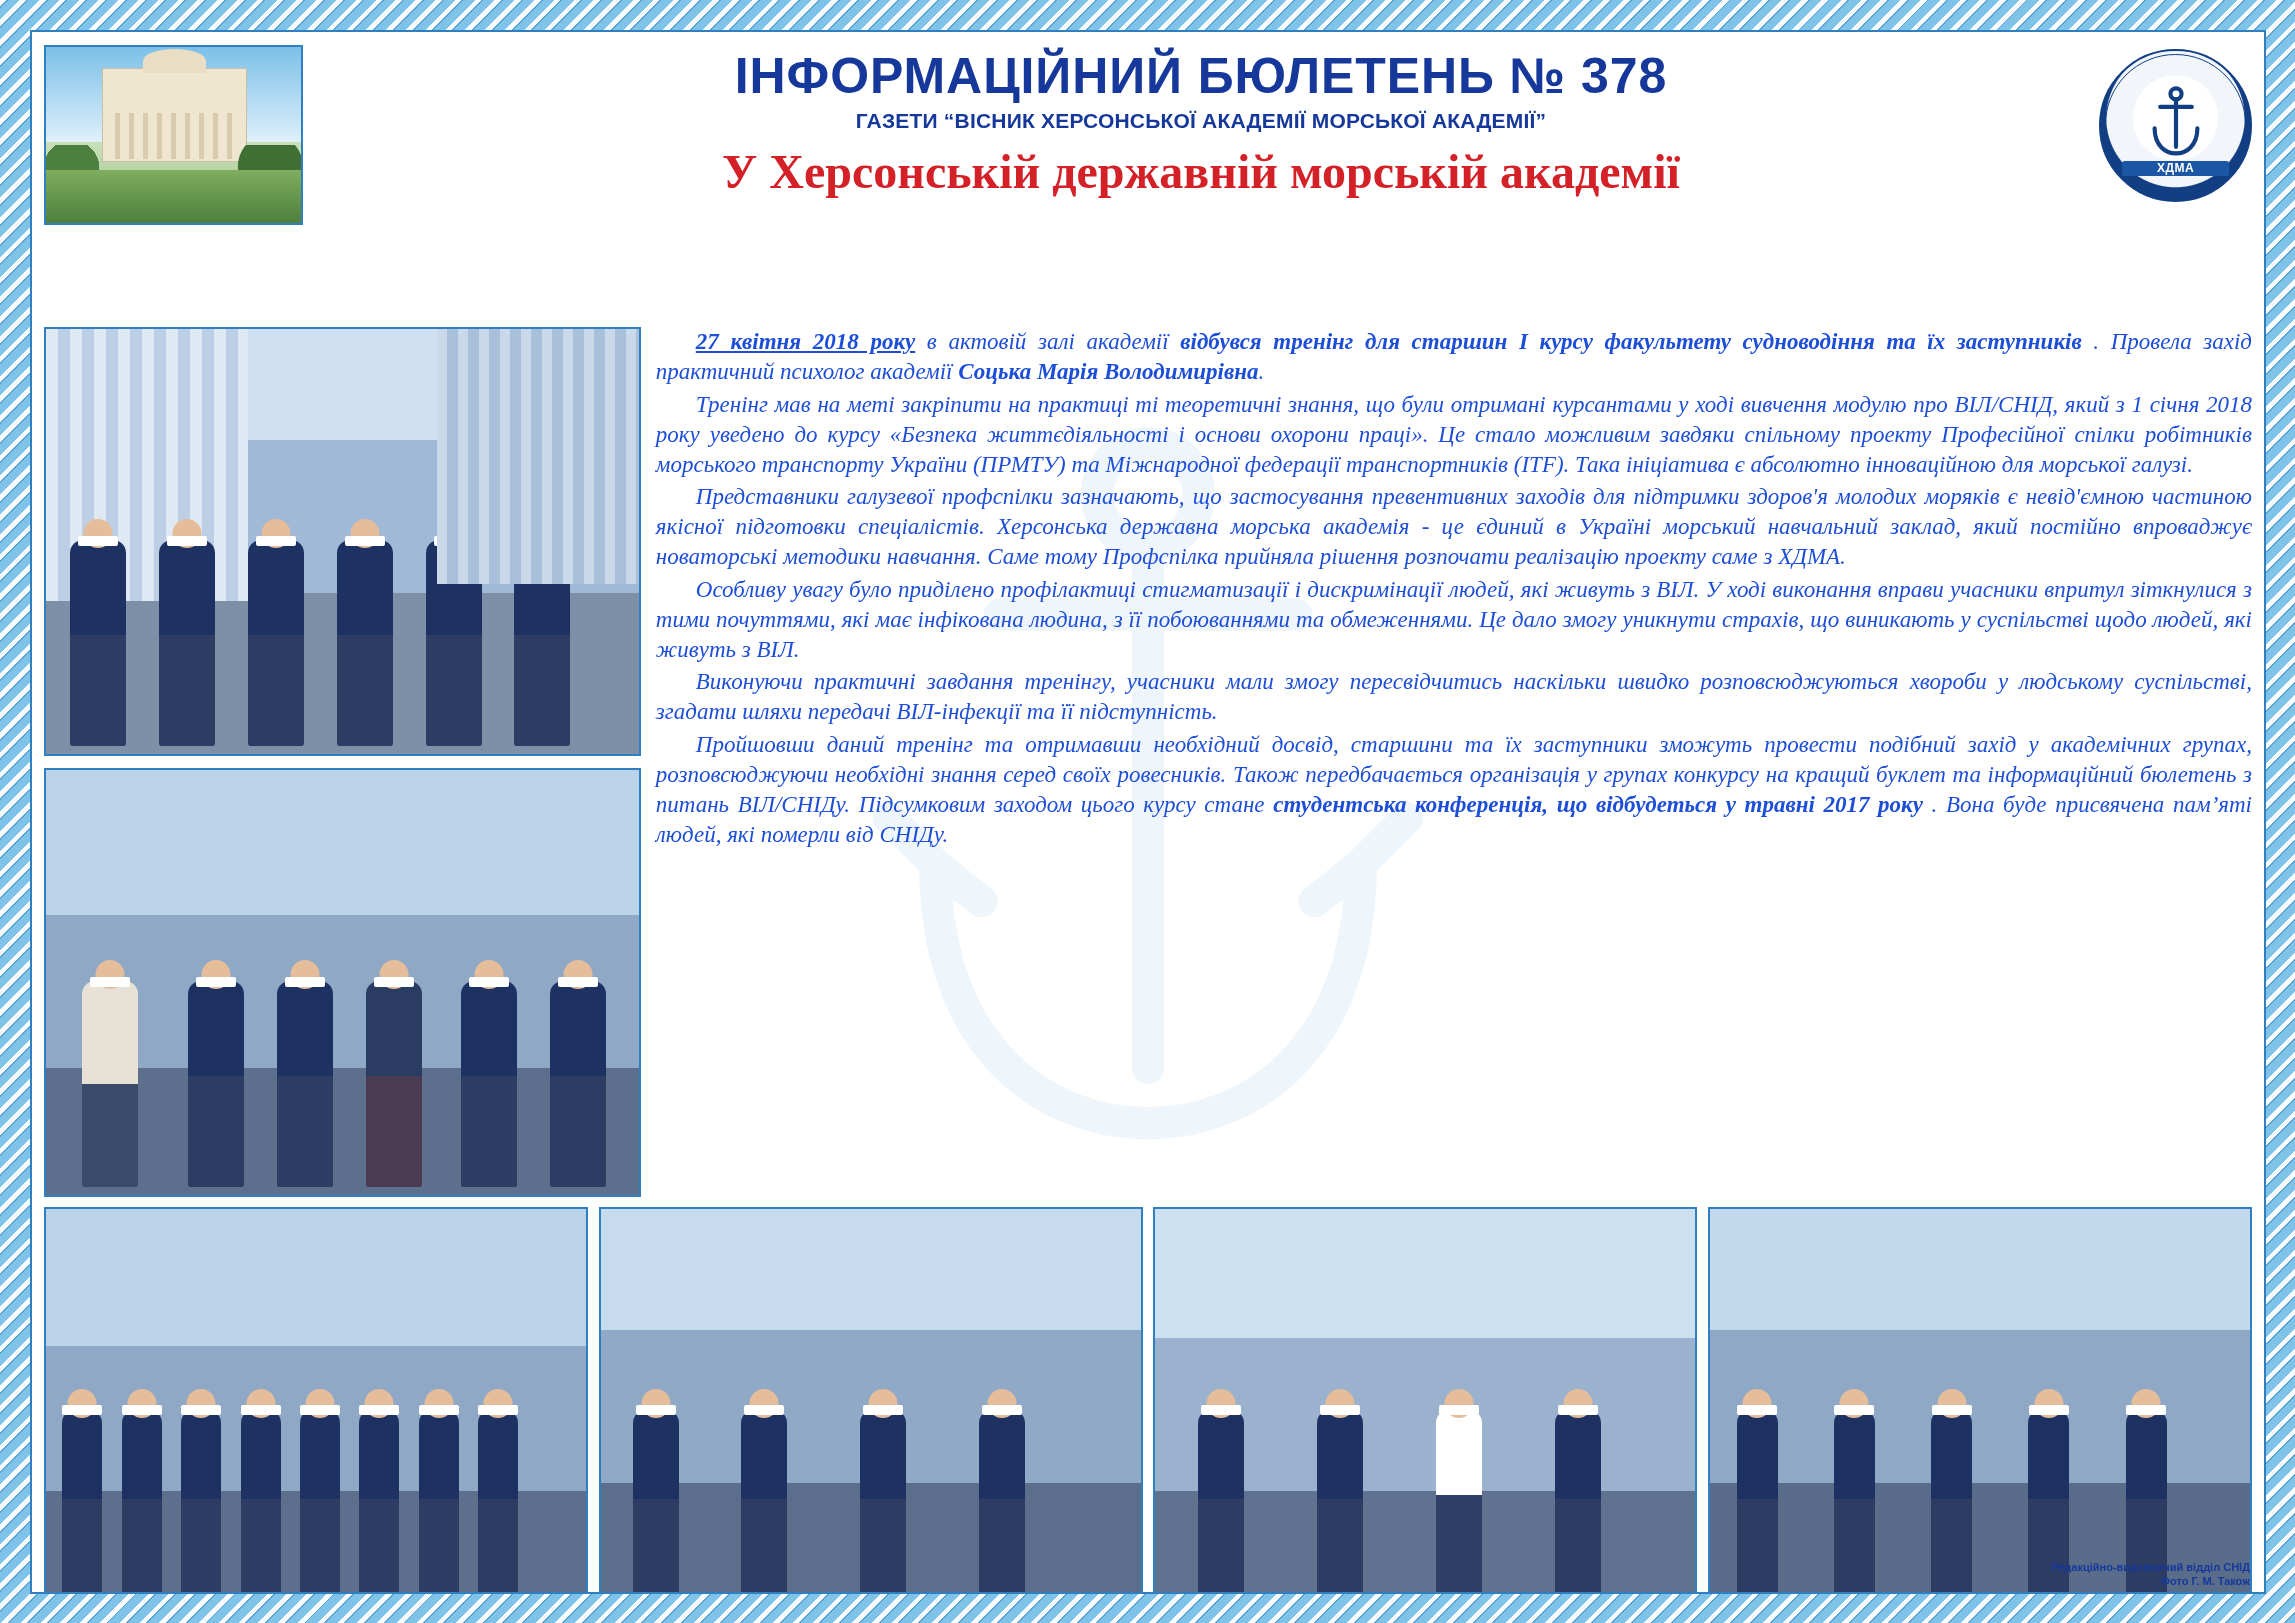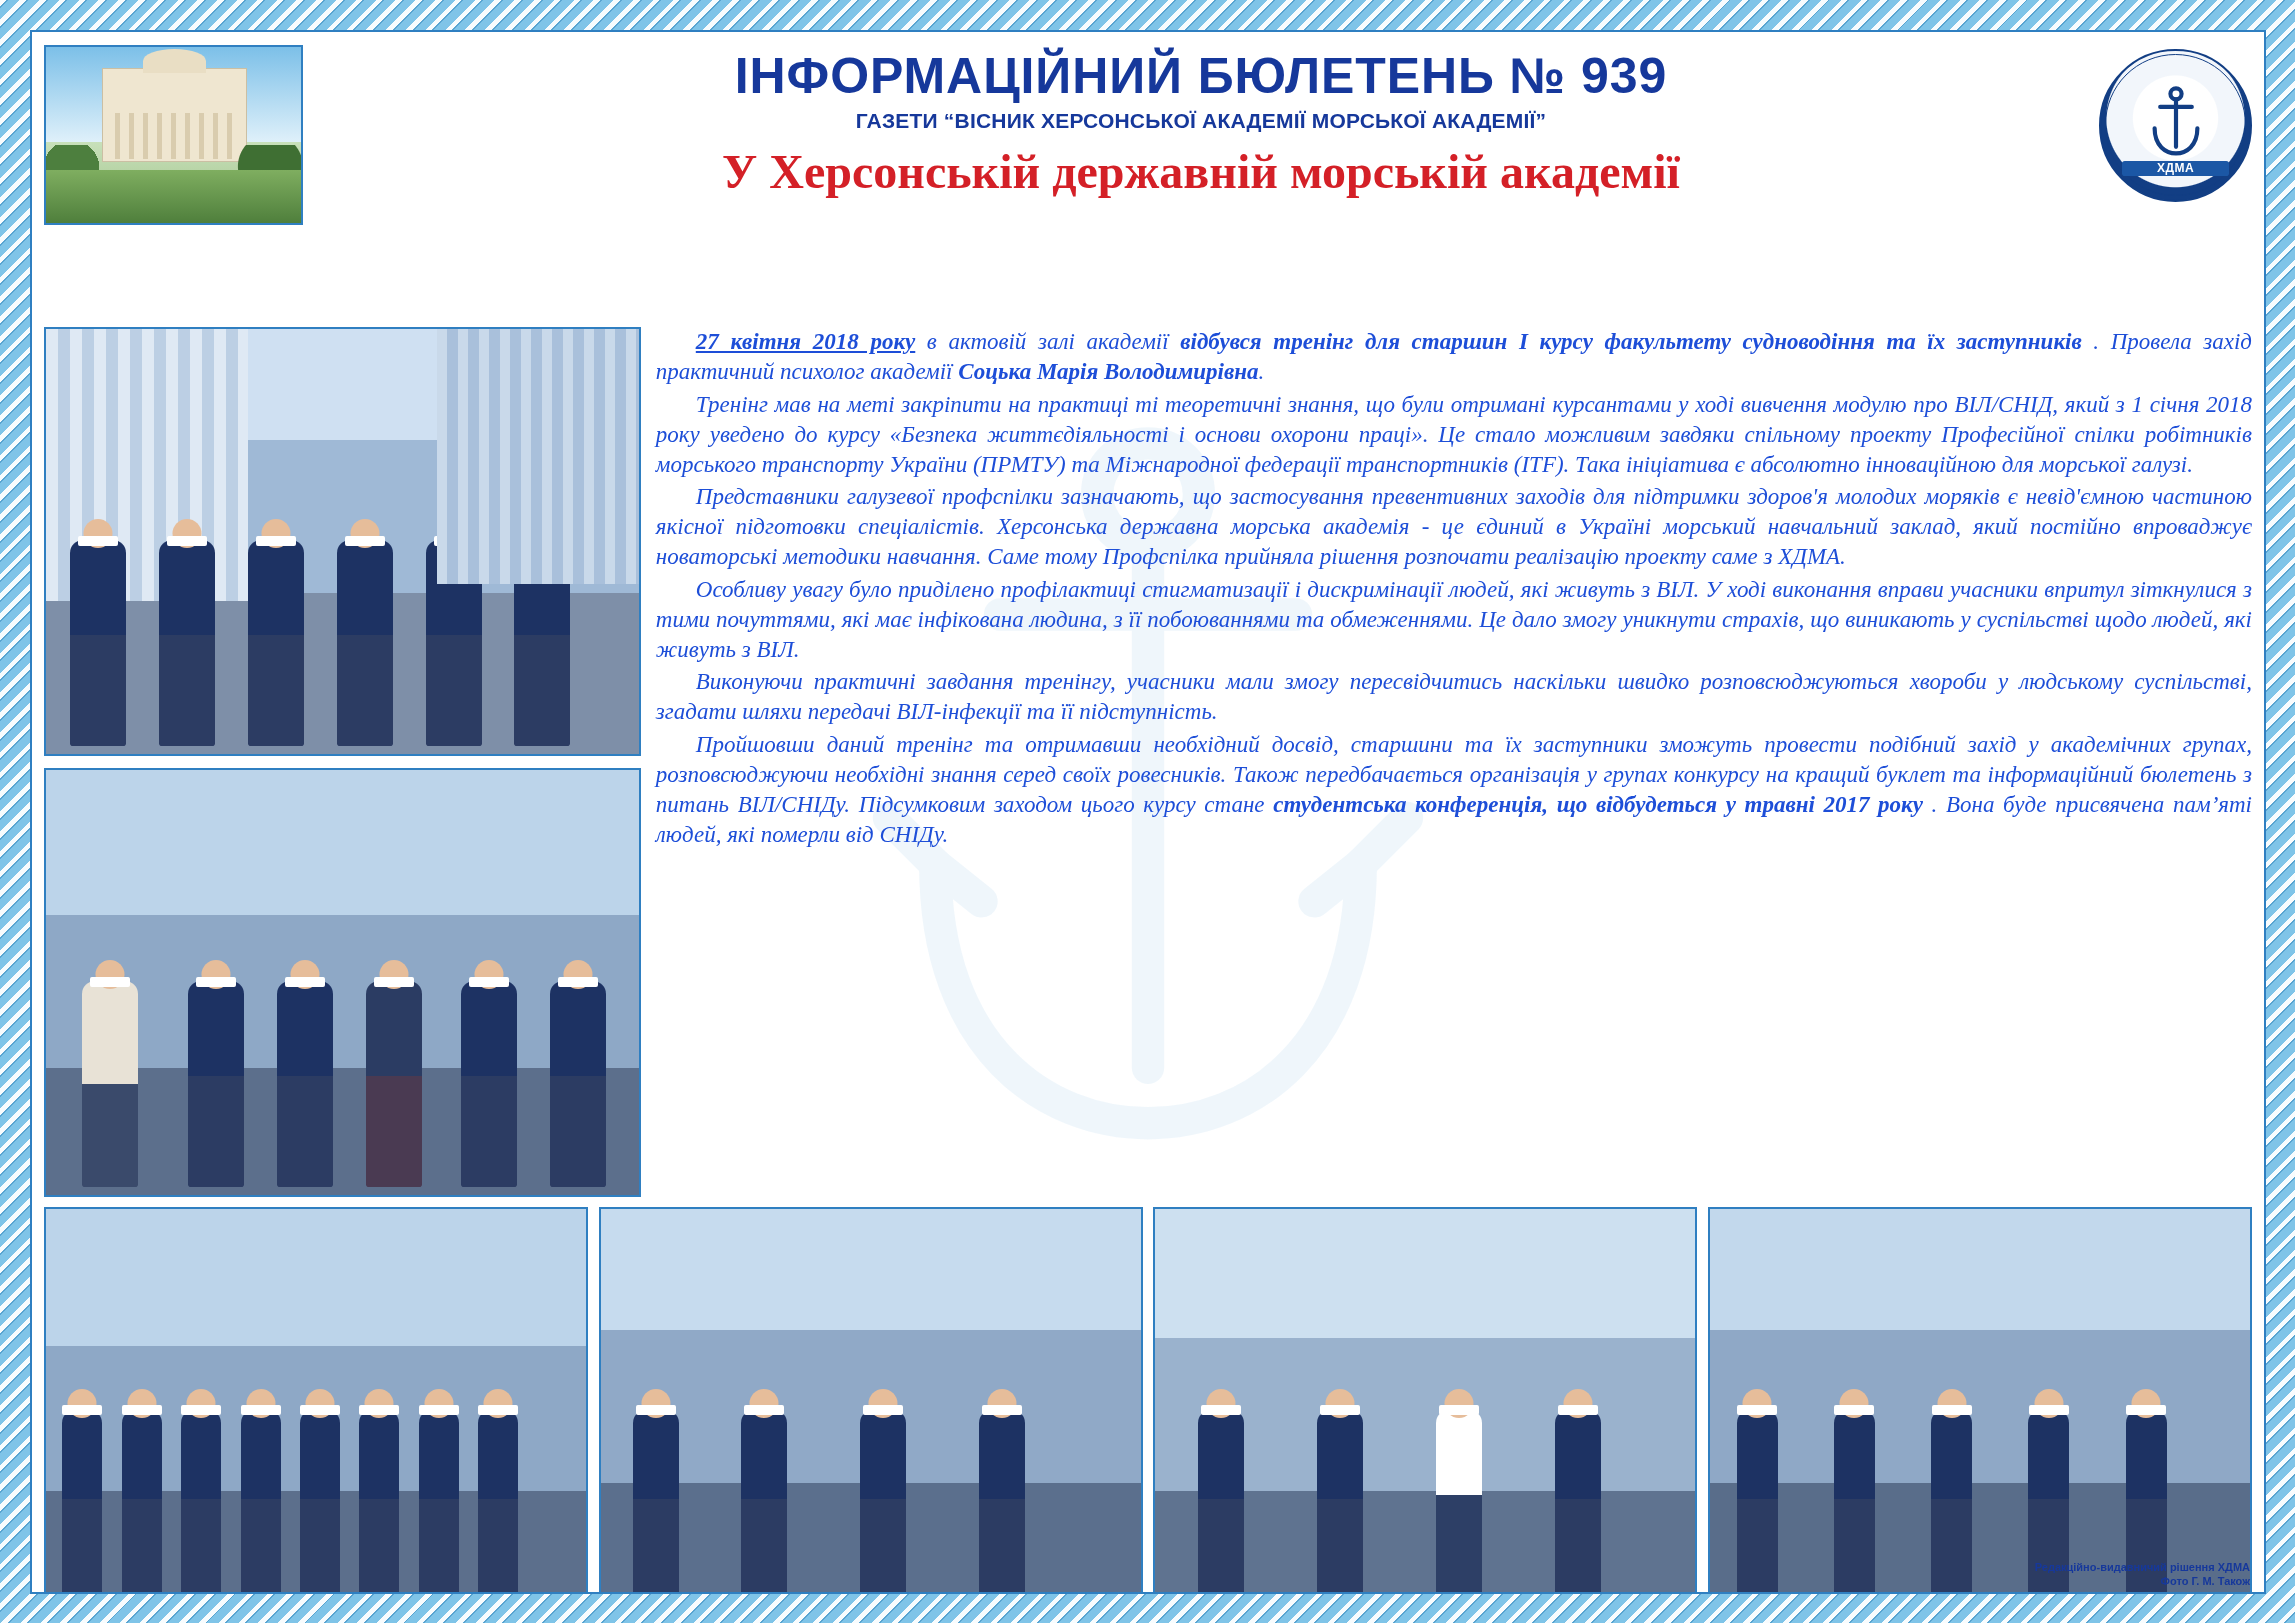--- a/index.html
+++ b/index.html
@@ -310,21 +310,21 @@
       <div class="header">
 
         <div class="logo-photo">
           <div class="sky"></div>
           <div class="bld"></div>
           <div class="trees"></div>
           <div class="ground"></div>
         </div>
 
         <div class="title-block">
-          <div class="bulletin-title">ІНФОРМАЦІЙНИЙ БЮЛЕТЕНЬ № 939</div>
+          <div class="bulletin-title">ІНФОРМАЦІЙНИЙ БЮЛЕТЕНЬ № 378</div>
           <div class="bulletin-sub">ГАЗЕТИ “ВІСНИК ХЕРСОНСЬКОЇ АКАДЕМІЇ МОРСЬКОЇ АКАДЕМІЇ”</div>
           <div class="headline">
             <div>У Херсонській державній морській академії</div>
           </div>
         </div>
 
         <div class="emblem">
           <div class="ring-text"></div>
           <svg class="anchor-mini" width="69" height="79" viewBox="0 0 120 170">
             <g fill="none" stroke="#123e84" stroke-width="9" stroke-linecap="round">
@@ -423,20 +423,20 @@
             <div class="fig" style="left:5%;width:41px;"></div>
             <div class="fig" style="left:23%;width:41px;"></div>
             <div class="fig" style="left:41%;width:41px;"></div>
             <div class="fig" style="left:59%;width:41px;"></div>
             <div class="fig" style="left:77%;width:41px;"></div>
           </div>
         </div>
       </div>
 
       <div class="credit">
-        <div>Редакційно-видавничий рішення ХДМА</div>
+        <div>Редакційно-видавничий відділ СНІД</div>
         <div>Фото Г. М. Також</div>
       </div>
 
     </div>
   </div>
 </div>
 
 
 </body></html>

